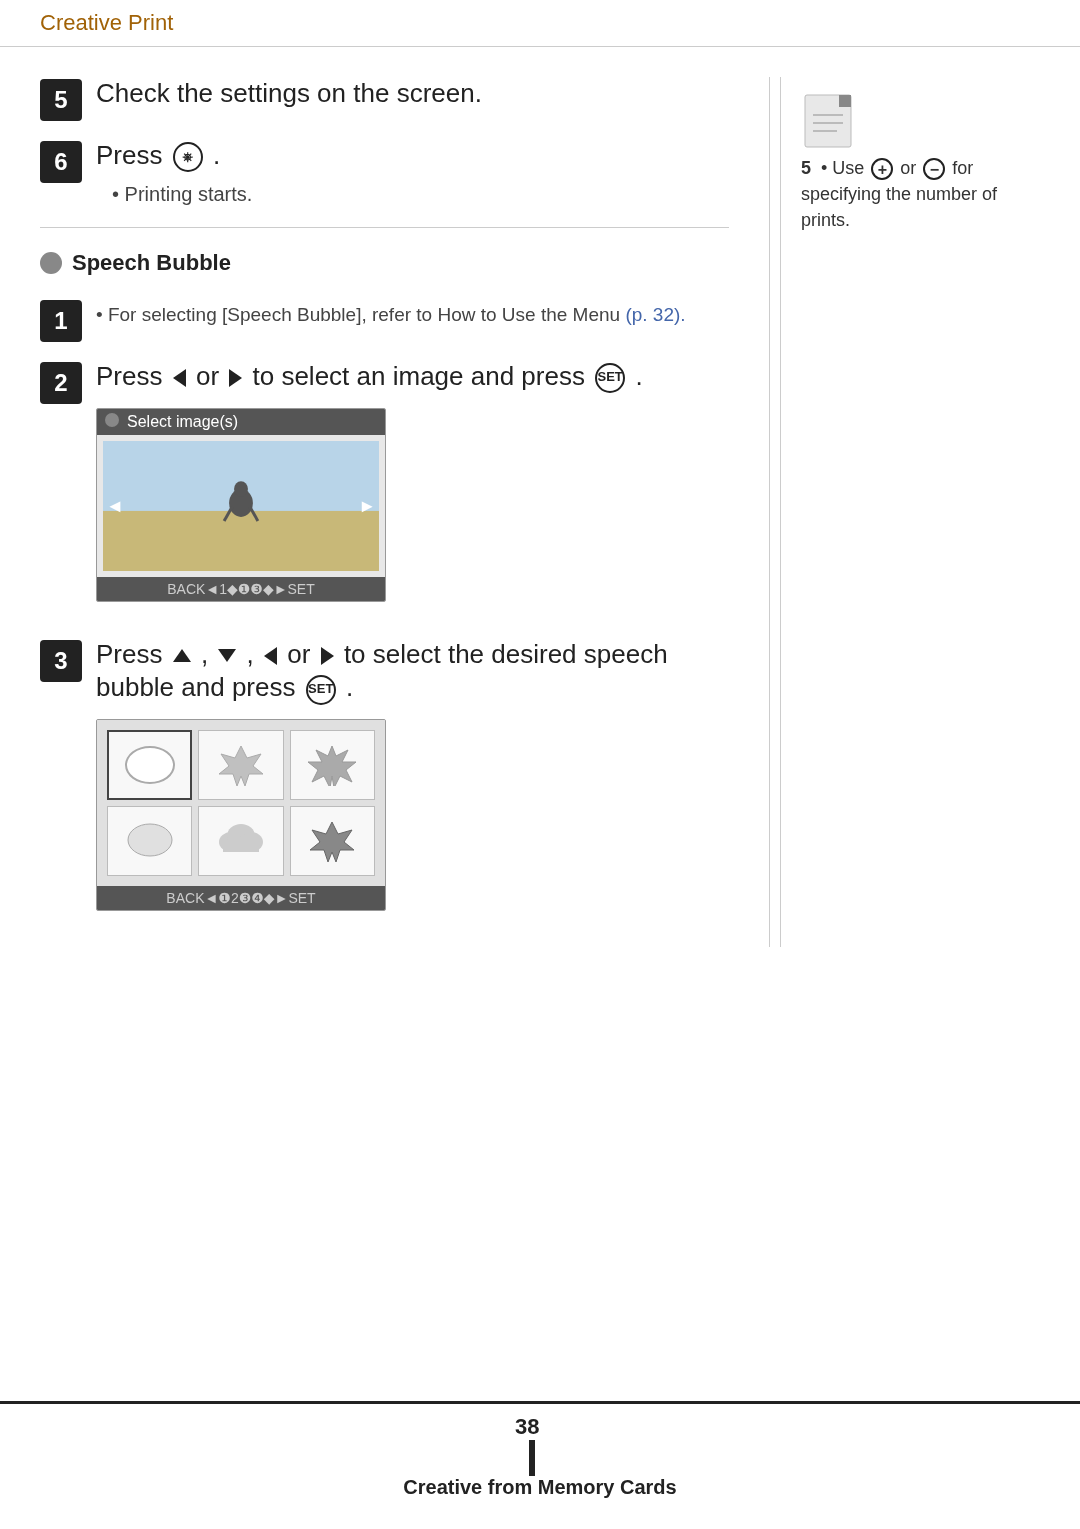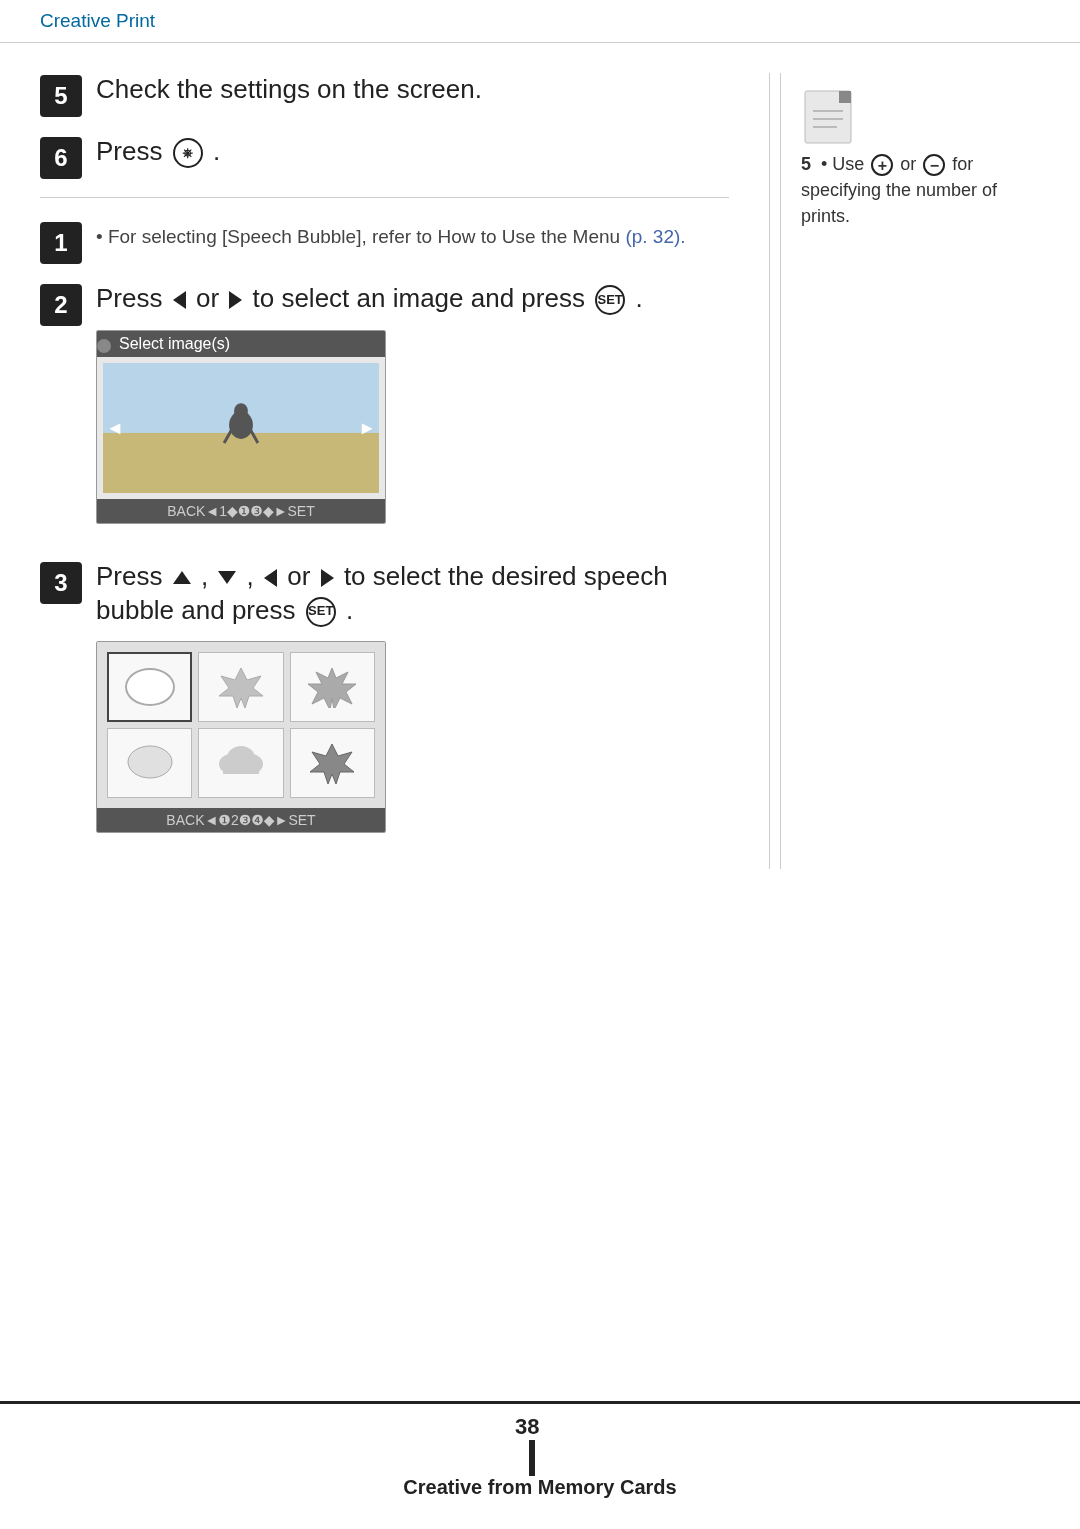--- a/index.html
+++ b/index.html
@@ -10,22 +10,22 @@
       font-family: Arial, sans-serif;
       font-size: 22px;
       color: #222;
       position: relative;
     }
 
     
     .header {
       border-bottom: 1px solid #ccc;
       padding: 10px 40px;
-      font-size: 19px;
-      color: #0369a1;
+      font-size: 22px;
+      color: #a16207;
     }
 
     
     .main {
       display: flex;
       flex-direction: row;
       padding: 30px 40px 0 40px;
     }
 
     .left-col {
@@ -175,23 +175,23 @@
       width: 290px;
       margin: 14px 0 18px 0;
       border-radius: 2px;
       overflow: hidden;
     }
 
     .screen-topbar {
       background: #555;
       color: #fff;
       font-size: 16px;
-      padding: 4px 0;
-      display: flex;
-      align-items: flex-end;
+      padding: 4px 8px;
+      display: flex;
+      align-items: flex-start;
     }
 
     .screen-topbar-dot {
       width: 14px;
       height: 14px;
       background: #888;
       border-radius: 50%;
       margin-right: 8px;
       flex-shrink: 0;
     }
@@ -402,25 +402,30 @@
 
     <div class="step">
       <div class="step-num">6</div>
       <div class="step-content">
         <div class="step-title">
           <span>Press</span>
           
           <span class="print-icon-circle">⎈</span>
           <span> .</span>
         </div>
+        <div class="bullet">Printing starts.</div>
       </div>
     </div>
 
     <hr class="section-divider">
 
+    <div class="section-header">
+      <span class="section-header-icon"></span>
+      <span>Speech Bubble</span>
+    </div>
 
     <div class="step">
       <div class="step-num">1</div>
       <div class="step-content">
         <div class="step-note">
           • For selecting [Speech Bubble], refer to How to Use the Menu <a>(p. 32).</a>
         </div>
       </div>
     </div>
 

